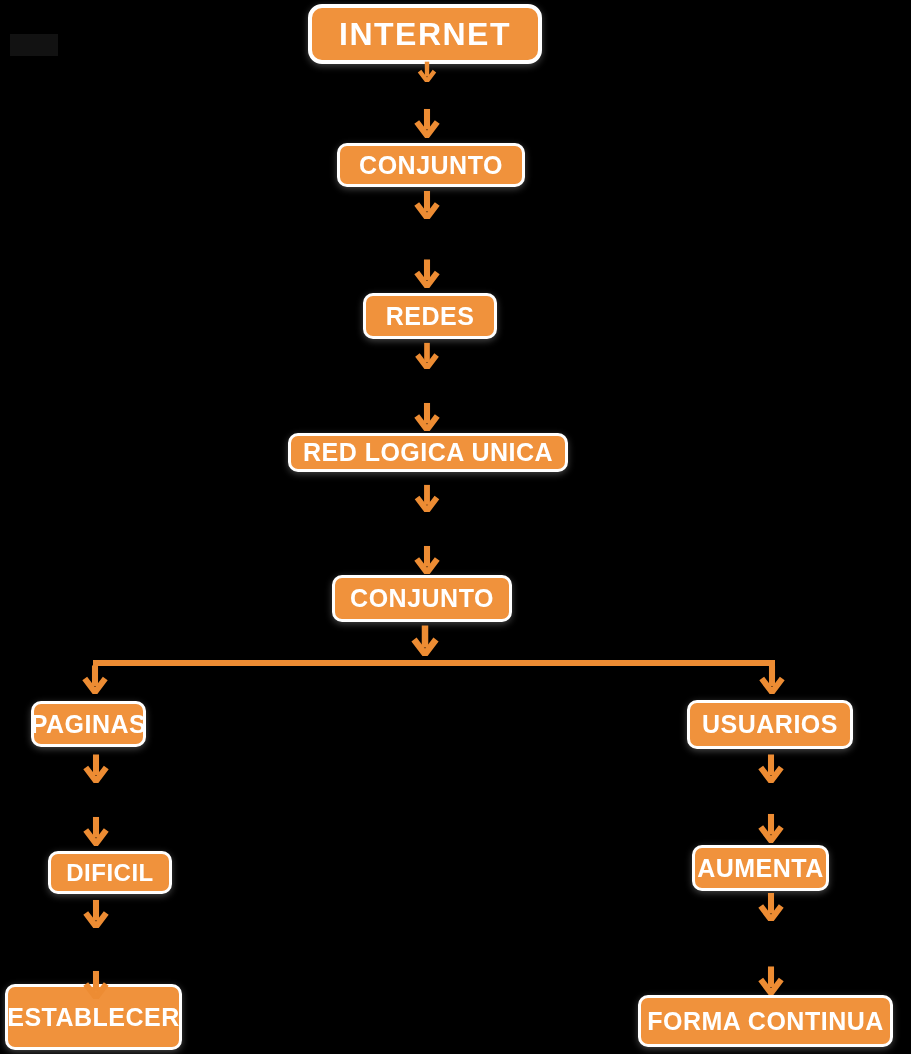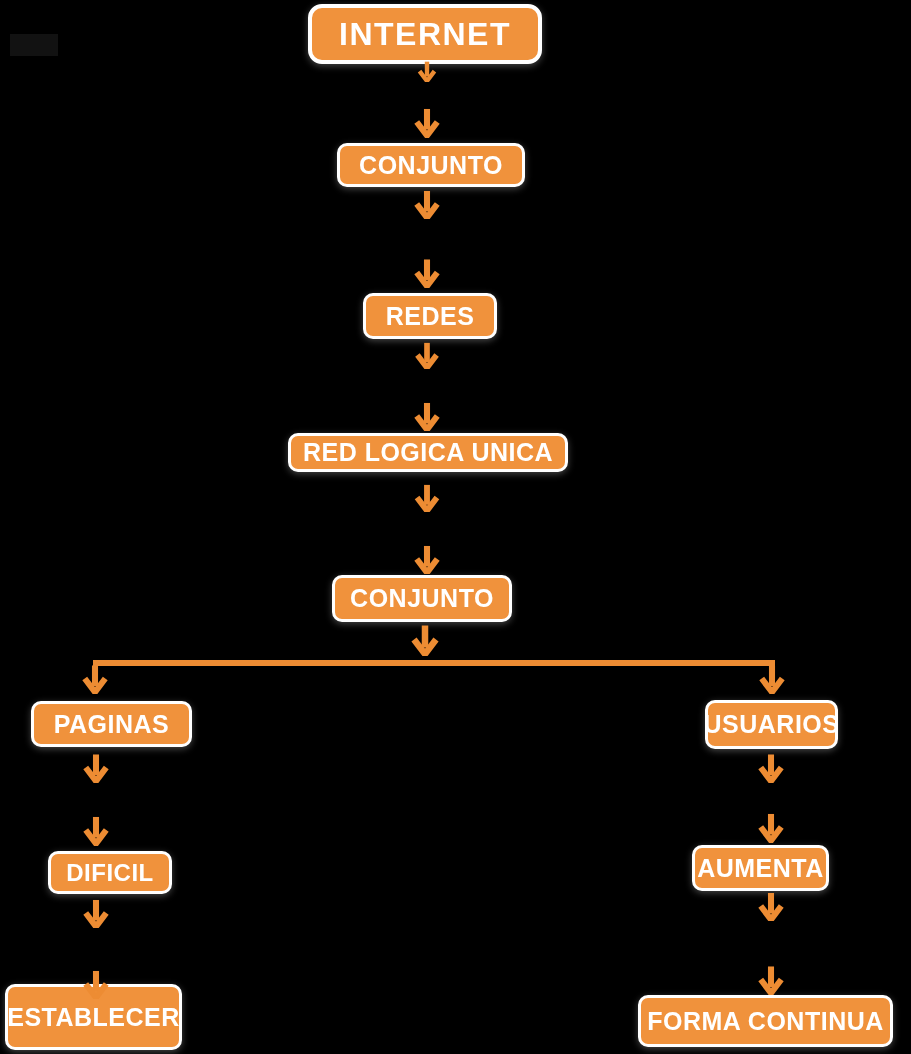--- a/index.html
+++ b/index.html
@@ -72,27 +72,27 @@
   <div class="node node--title" style="left:308px;top:4px;width:234px;height:60px">INTERNET</div>
 
   <div class="node" style="left:337px;top:143px;width:188px;height:44px">CONJUNTO</div>
 
   <div class="node" style="left:363px;top:293px;width:134px;height:46px">REDES</div>
 
   <div class="node" style="left:288px;top:433px;width:280px;height:39px">RED LOGICA UNICA</div>
 
   <div class="node" style="left:332px;top:575px;width:180px;height:47px">CONJUNTO</div>
 
-  <div class="node" style="left:31px;top:701px;width:161px;height:46px">PAGINAS</div>
+  <div class="node" style="left:31px;top:701px;width:115px;height:46px">PAGINAS</div>
 
   <div class="node" style="left:48px;top:851px;width:124px;height:43px;font-size:24px">DIFICIL</div>
 
   <div class="node" style="left:5px;top:984px;width:177px;height:66px">ESTABLECER</div>
 
-  <div class="node" style="left:705px;top:700px;width:133px;height:49px">USUARIOS</div>
+  <div class="node" style="left:687px;top:700px;width:166px;height:49px">USUARIOS</div>
 
   <div class="node" style="left:692px;top:845px;width:137px;height:46px">AUMENTA</div>
 
   <div class="node" style="left:638px;top:995px;width:255px;height:52px">FORMA CONTINUA</div>
 
   <svg class="arrow" style="left:415px;top:61px" width="24" height="21" viewBox="0 0 30 31">
       <use href="#arr"></use>
     </svg>
   <svg class="arrow" style="left:413px;top:107px" width="28" height="31" viewBox="0 0 30 31">
       <use href="#arr"></use>

